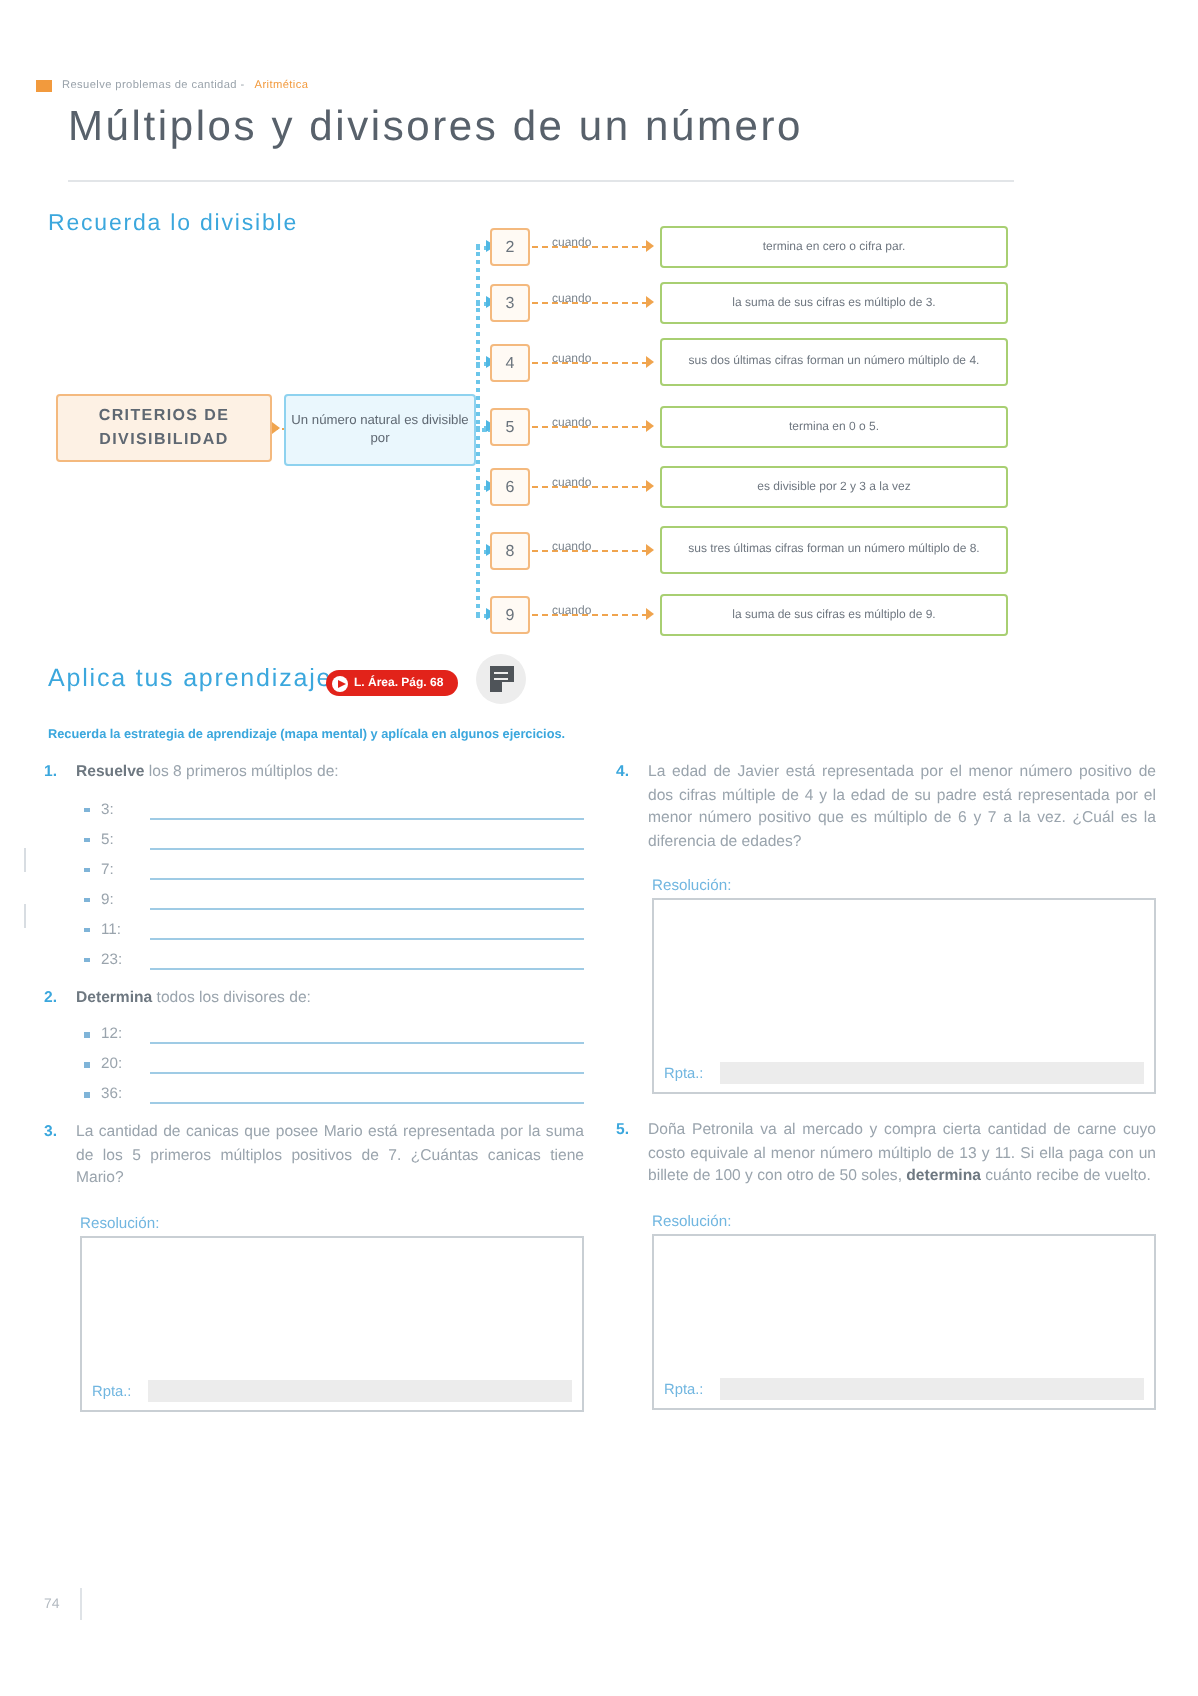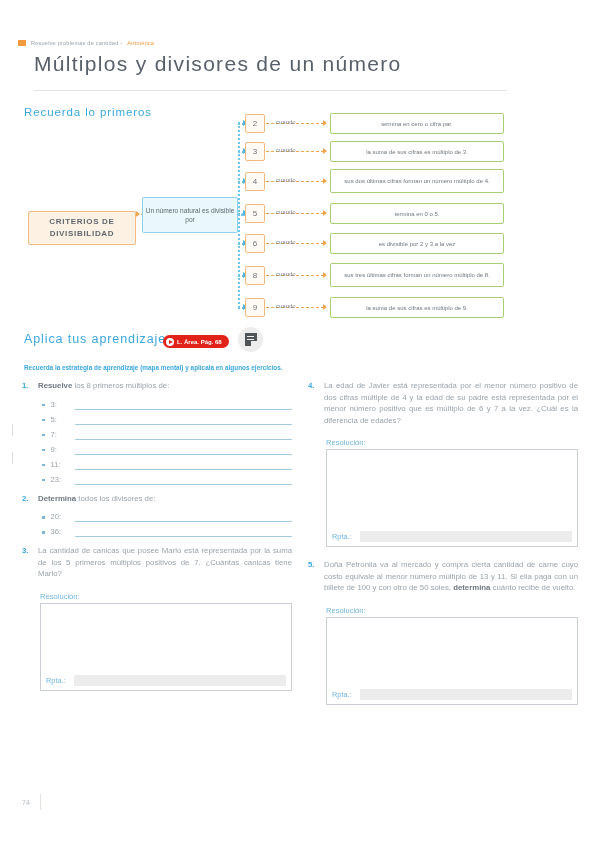--- a/index.html
+++ b/index.html
@@ -81,21 +81,21 @@
   .fl-box {
     position: absolute;
     box-sizing: border-box;
     display: flex;
     align-items: center;
     justify-content: center;
     text-align: center;
     border-radius: 2px;
   }
   .fl-criterios {
-    left: 28px; top: 99px; width: 108px; height: 34px;
+    left: 28px; top: 85px; width: 108px; height: 34px;
     border: 1px solid #f4b97e;
     background: #fdf1e4;
     color: #5f6872;
     font-size: 8px;
     font-weight: bold;
     letter-spacing: .7px;
     line-height: 12px;
   }
   .fl-divisible {
     left: 142px; top: 85px; width: 96px; height: 36px;
@@ -357,21 +357,21 @@
 
   <div class="runhead">
     <span class="runhead-square"></span>
     <span class="runhead-text">Resuelve problemas de cantidad -</span>
     <span class="runhead-strand">Aritmética</span>
   </div>
 
   <div class="page-title">Múltiplos y divisores de un número</div>
   <div class="title-rule"></div>
 
-  <div class="sec-recuerda">Recuerda lo primeros</div>
+  <div class="sec-recuerda">Recuerda lo divisible</div>
 
   <div class="flow">
 
     <div class="fl-box fl-criterios">CRITERIOS DE DIVISIBILIDAD</div>
 
     <div class="d-h" style="left:136px; top:102px; width:8px;"></div>
     <div class="arrow-r" style="left:136px; top:99px;"></div>
 
     <div class="fl-box fl-divisible">Un número natural es divisible por</div>
 
@@ -490,20 +490,25 @@
     </div>
 
     <div class="ex" style="margin-top:8px;">
       <div class="ex-head">
         <span class="ex-num">2.</span>
         <span class="ex-text"><b>Determina</b><span> todos los divisores de:</span></span>
       </div>
       <ul class="blank-list">
         <li class="blank-item">
           <span class="blank-bullet"></span>
+          <span class="blank-label">12:</span>
+          <span class="blank-rule"></span>
+        </li>
+        <li class="blank-item">
+          <span class="blank-bullet"></span>
           <span class="blank-label">20:</span>
           <span class="blank-rule"></span>
         </li>
         <li class="blank-item">
           <span class="blank-bullet"></span>
           <span class="blank-label">36:</span>
           <span class="blank-rule"></span>
         </li>
       </ul>
     </div>

